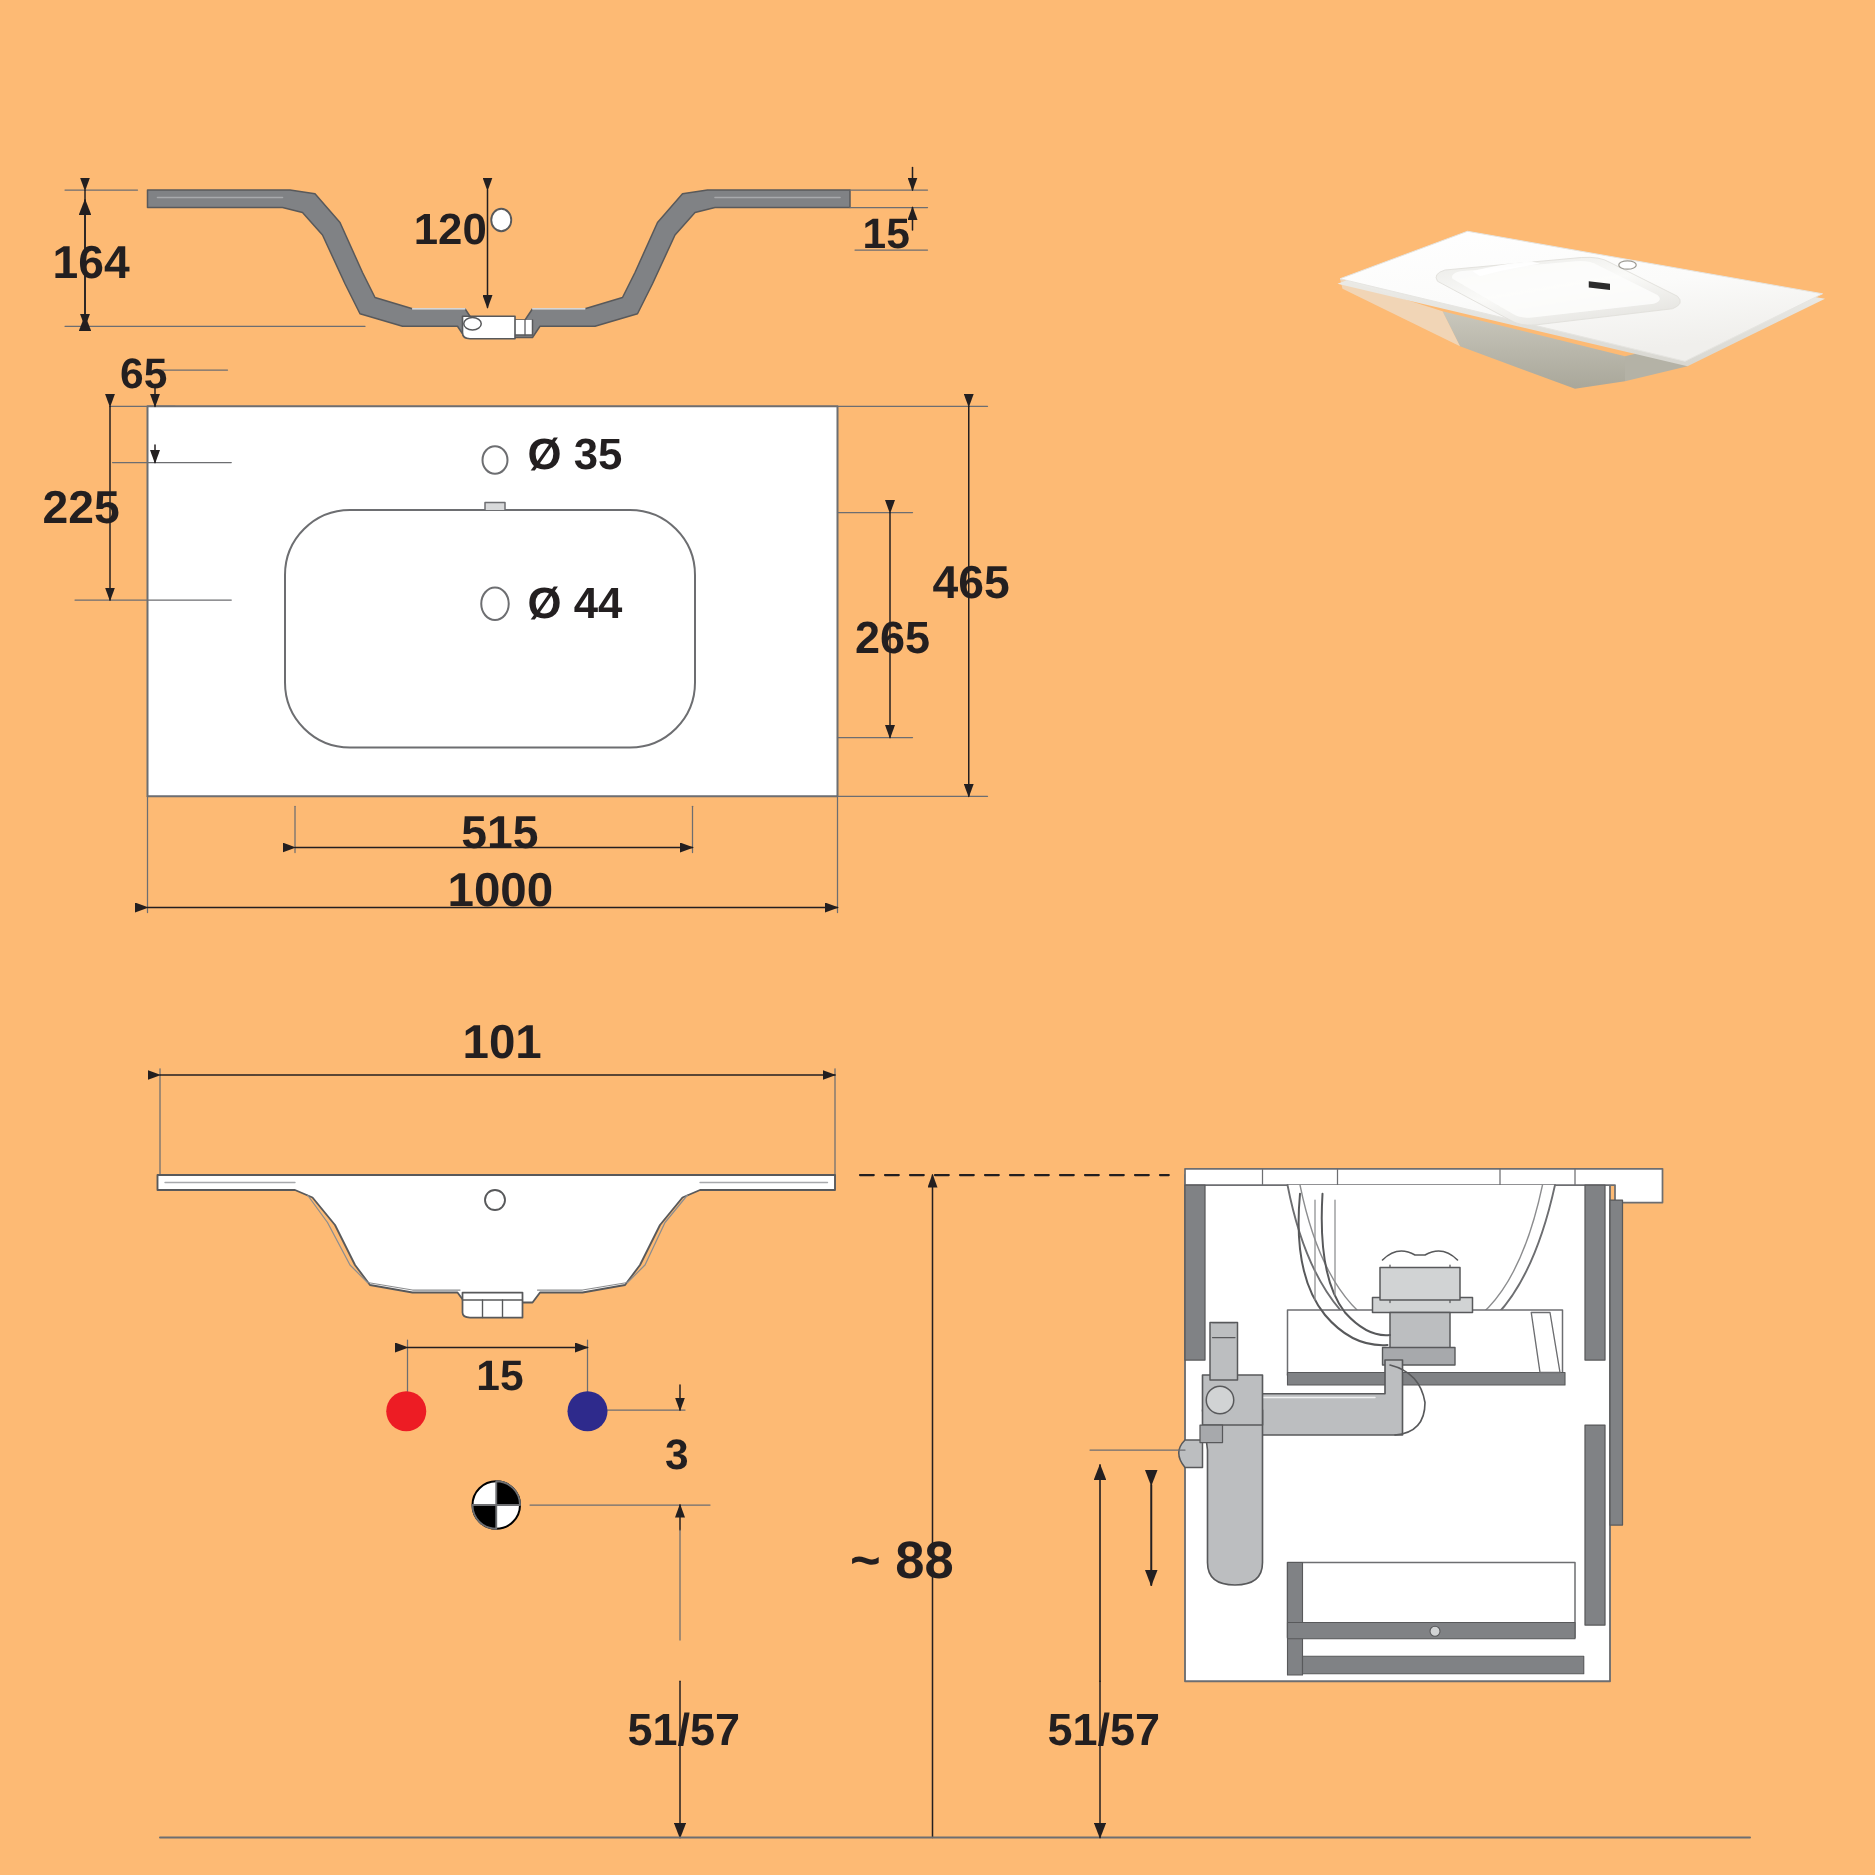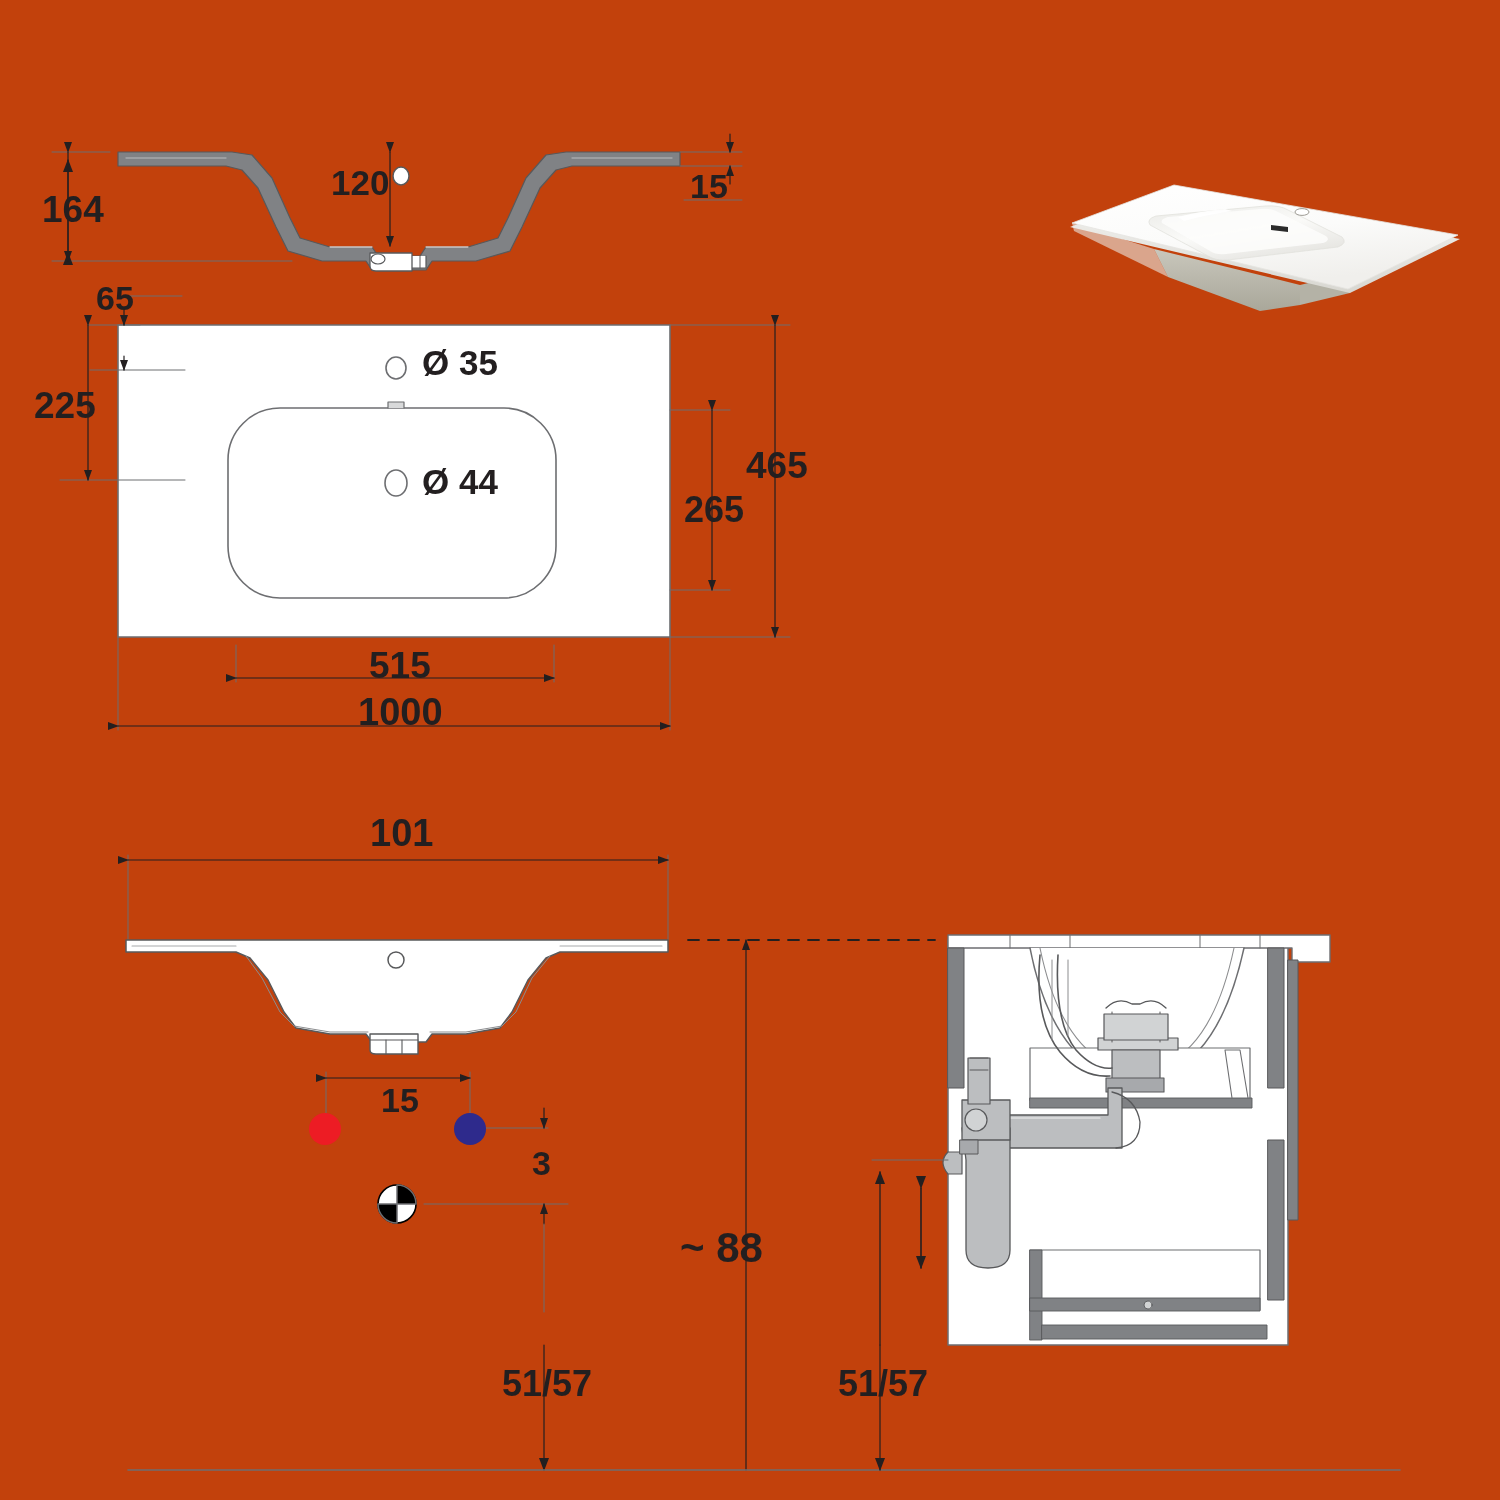--- a/index.html
+++ b/index.html
@@ -1,17 +1,17 @@
 <!DOCTYPE html>
 <html><head>
 <meta charset="utf-8">
 <style>
   html,body{margin:0;padding:0;background:#ffffff;}
   body{width:1500px;height:1500px;font-family:"Liberation Sans",sans-serif;overflow:hidden;}
-  #stage{position:relative;width:1500px;height:1500px;background:#c2410c;}
+  #stage{position:relative;width:1500px;height:1500px;background:#fdba74;}
   svg.sheet{position:absolute;left:0;top:0;width:1500px;height:1500px;}
   .dimtxt{font-family:"Liberation Sans",sans-serif;font-weight:700;fill:#231f20;}
   .photo{position:absolute;}
 </style>
 </head>
 <body>
 
 <div id="stage">
 
   <svg class="photo" style="left:1050px;top:165px;width:420px;height:165px;" viewBox="0 0 420 165">

